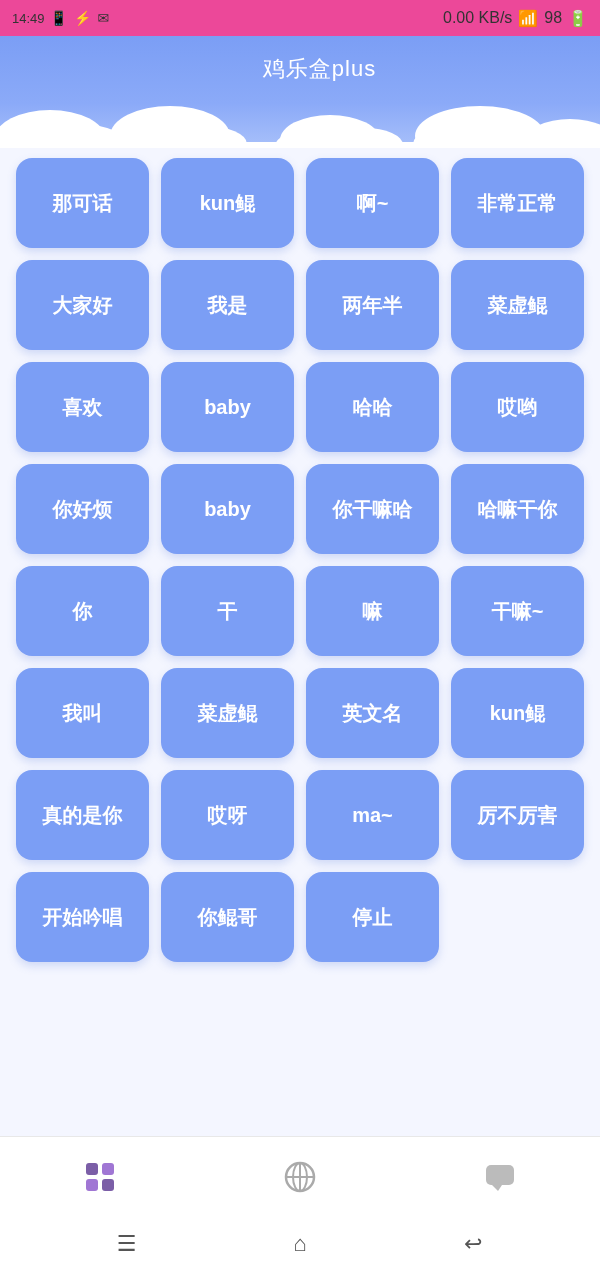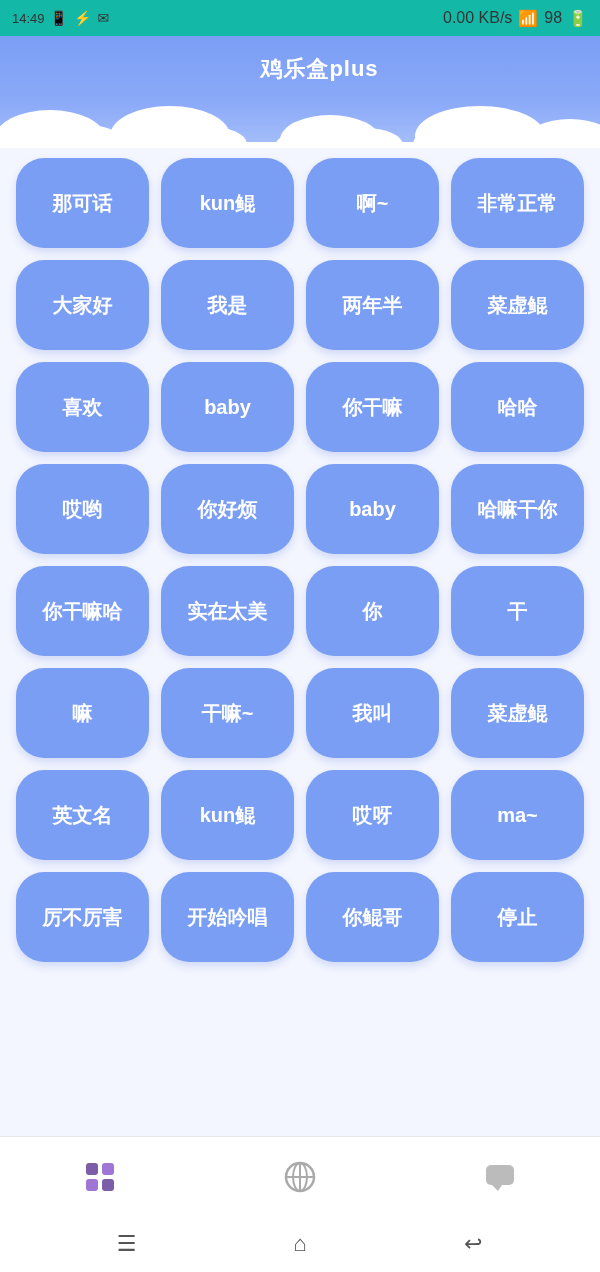--- a/index.html
+++ b/index.html
@@ -8,21 +8,21 @@
       width: 600px;
       min-height: 1272px;
       background: #f0f0f0;
       font-family: 'PingFang SC', 'Hiragino Sans GB', 'Microsoft YaHei', sans-serif;
       display: flex;
       flex-direction: column;
     }
 
     
     .status-bar {
-      background: #14b8a6;
+      background: #ec4899;
       height: 36px;
       display: flex;
       align-items: center;
       justify-content: space-between;
       padding: 0 12px;
       font-size: 13px;
       color: #333;
     }
     .status-left { display: flex; align-items: center; gap: 6px; }
     .status-right { display: flex; align-items: center; gap: 6px; font-size: 16px; }
@@ -31,21 +31,21 @@
     .header {
       background: linear-gradient(180deg, #7b9ef5 0%, #8baaf8 60%, #a8c0fa 100%);
       padding: 10px 0 0 0;
       text-align: center;
       position: relative;
       overflow: hidden;
     }
     .header-title {
       color: #fff;
       font-size: 22px;
-      font-weight: bold;
+      font-weight: normal;
       padding: 8px 0 14px;
       letter-spacing: 1px;
       margin-left: 39px;
     }
     .clouds {
       width: 100%;
       height: 50px;
       position: relative;
       background: transparent;
     }
@@ -60,21 +60,21 @@
 
     .grid {
       display: grid;
       grid-template-columns: repeat(4, 1fr);
       gap: 12px;
     }
 
     .btn {
       background: #7b9ef5;
       border: none;
-      border-radius: 28px;
+      border-radius: 16px;
       color: #fff;
       font-size: 20px;
       font-weight: bold;
       height: 90px;
       display: flex;
       align-items: center;
       justify-content: center;
       cursor: pointer;
       box-shadow: 0 4px 8px rgba(100, 130, 220, 0.25);
       transition: opacity 0.15s;
@@ -171,36 +171,35 @@
   <button class="btn">那可话</button>
       <button class="btn">kun鲲</button>
       <button class="btn">啊~</button>
       <button class="btn">非常正常</button>
       <button class="btn">大家好</button>
       <button class="btn">我是</button>
       <button class="btn">两年半</button>
       <button class="btn">菜虚鲲</button>
       <button class="btn">喜欢</button>
       <button class="btn">baby</button>
-      <button class="btn">你干嘛</button>
       <button class="btn">哈哈</button>
       <button class="btn">哎哟</button>
       <button class="btn">你好烦</button>
       <button class="btn">baby</button>
+      <button class="btn">你干嘛哈</button>
       <button class="btn">哈嘛干你</button>
-      <button class="btn">你干嘛哈</button>
-      <button class="btn">实在太美</button>
       <button class="btn">你</button>
       <button class="btn">干</button>
       <button class="btn">嘛</button>
       <button class="btn">干嘛~</button>
       <button class="btn">我叫</button>
       <button class="btn">菜虚鲲</button>
       <button class="btn">英文名</button>
       <button class="btn">kun鲲</button>
+      <button class="btn">真的是你</button>
       <button class="btn">哎呀</button>
       <button class="btn">ma~</button>
       <button class="btn">厉不厉害</button>
       <button class="btn">开始吟唱</button>
       <button class="btn">你鲲哥</button>
       <button class="btn">停止</button>
     </div>
 </div>
 
 <div class="bottom-nav">

